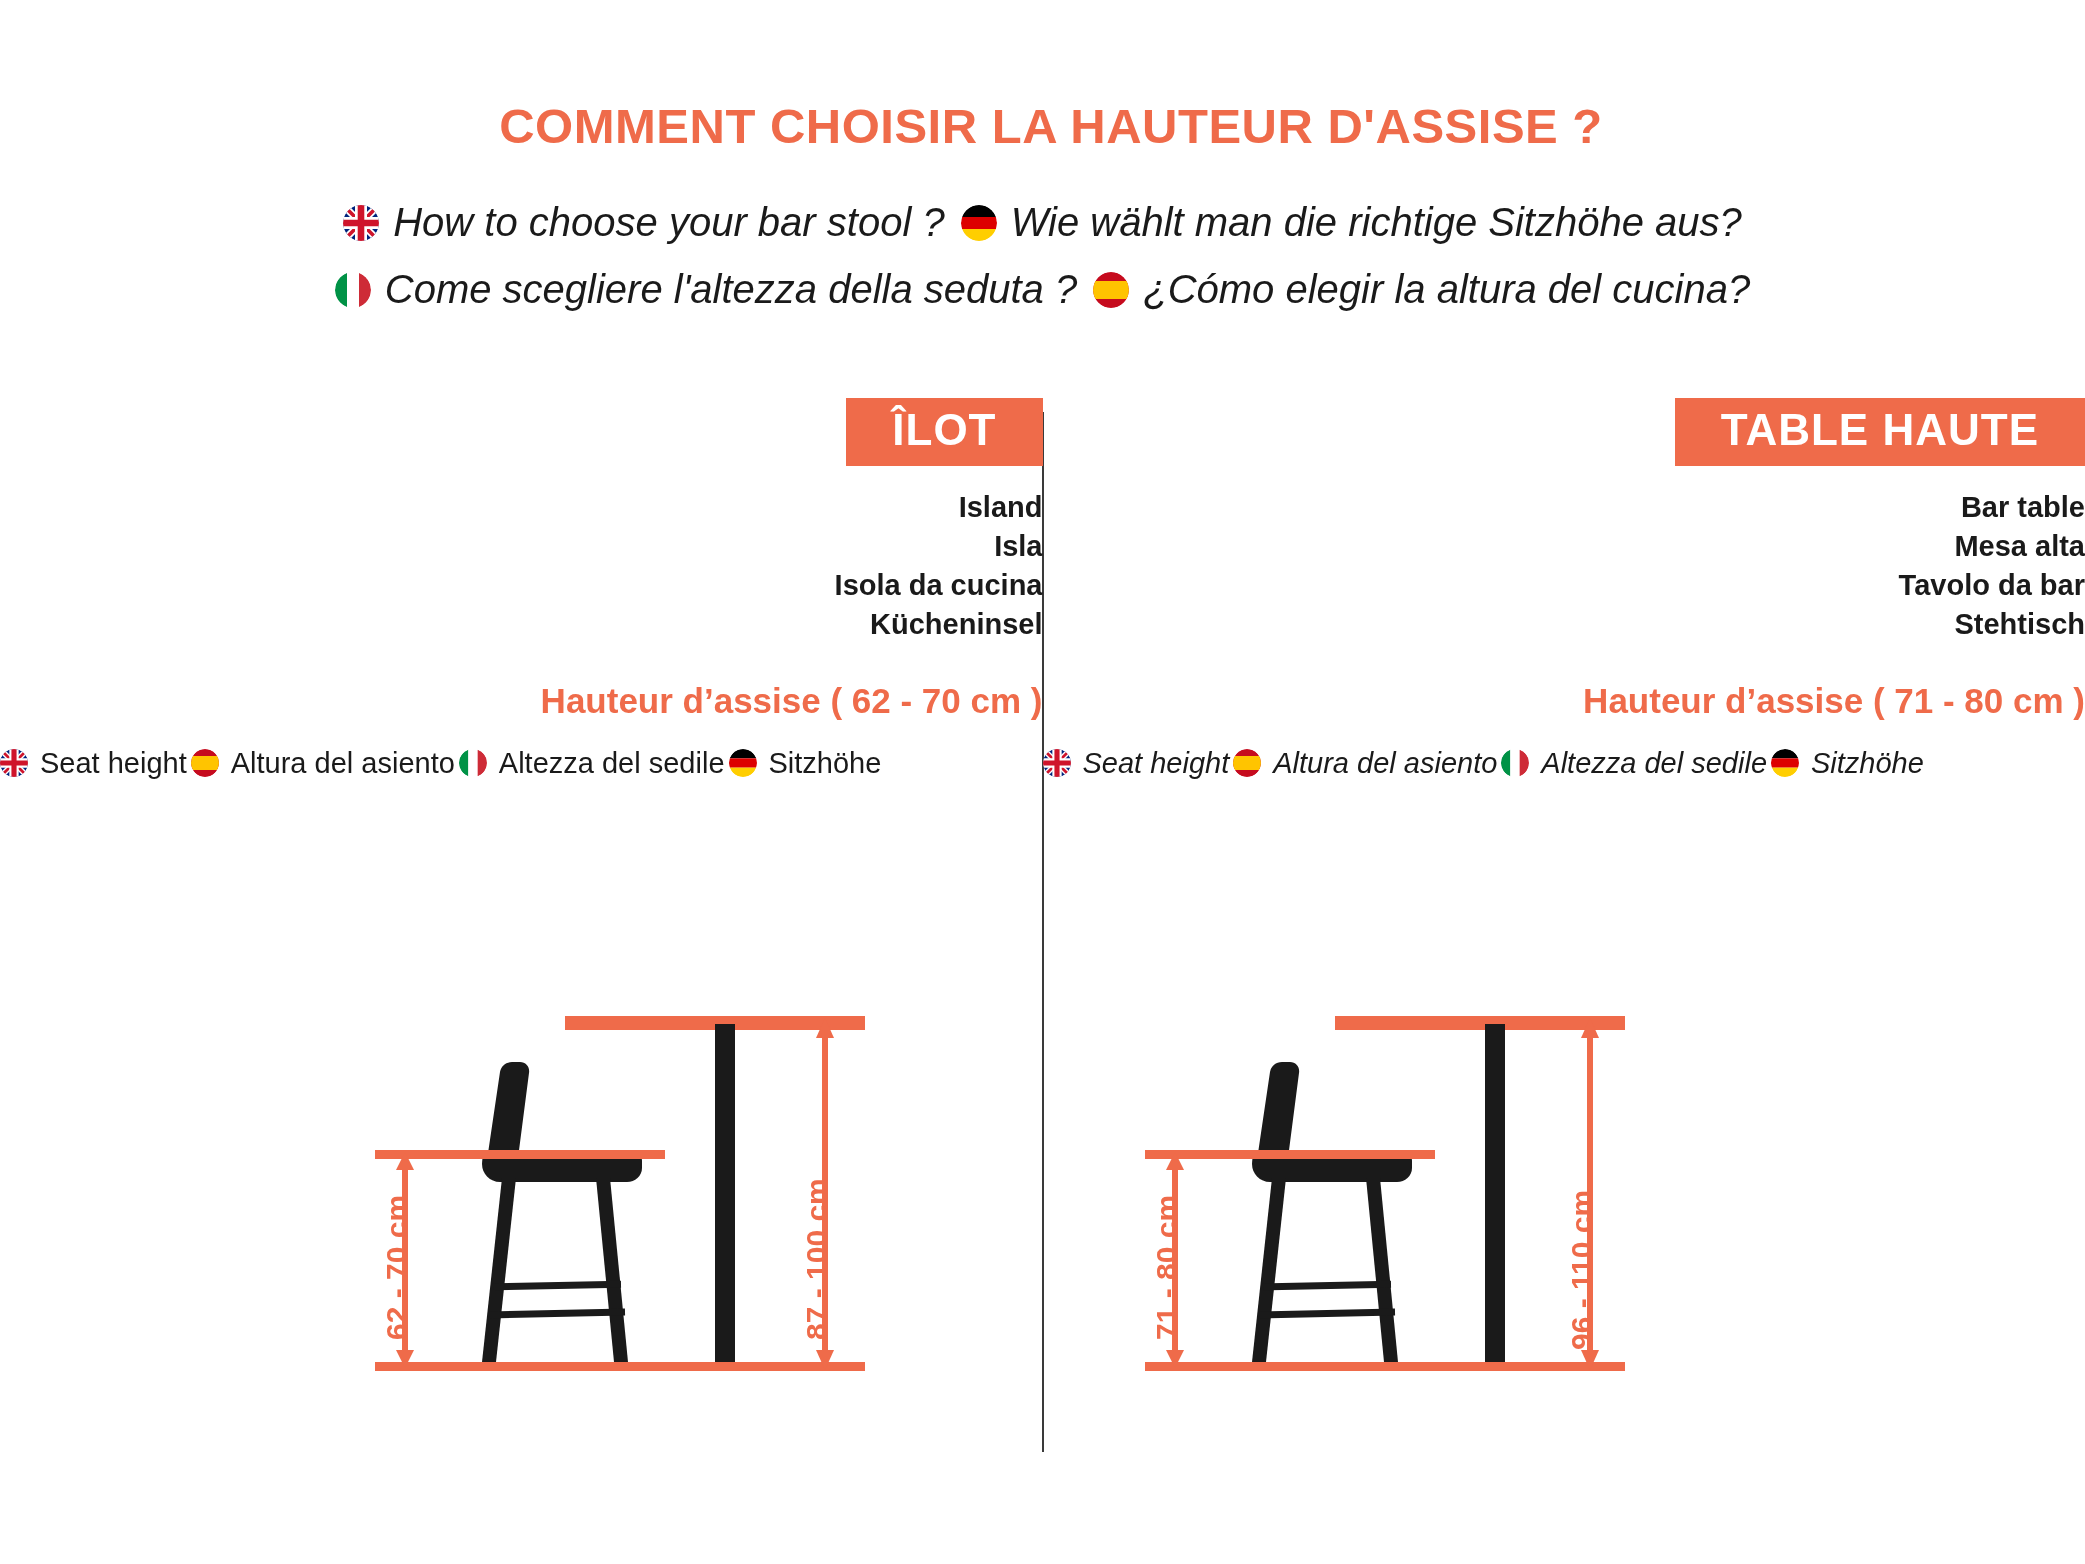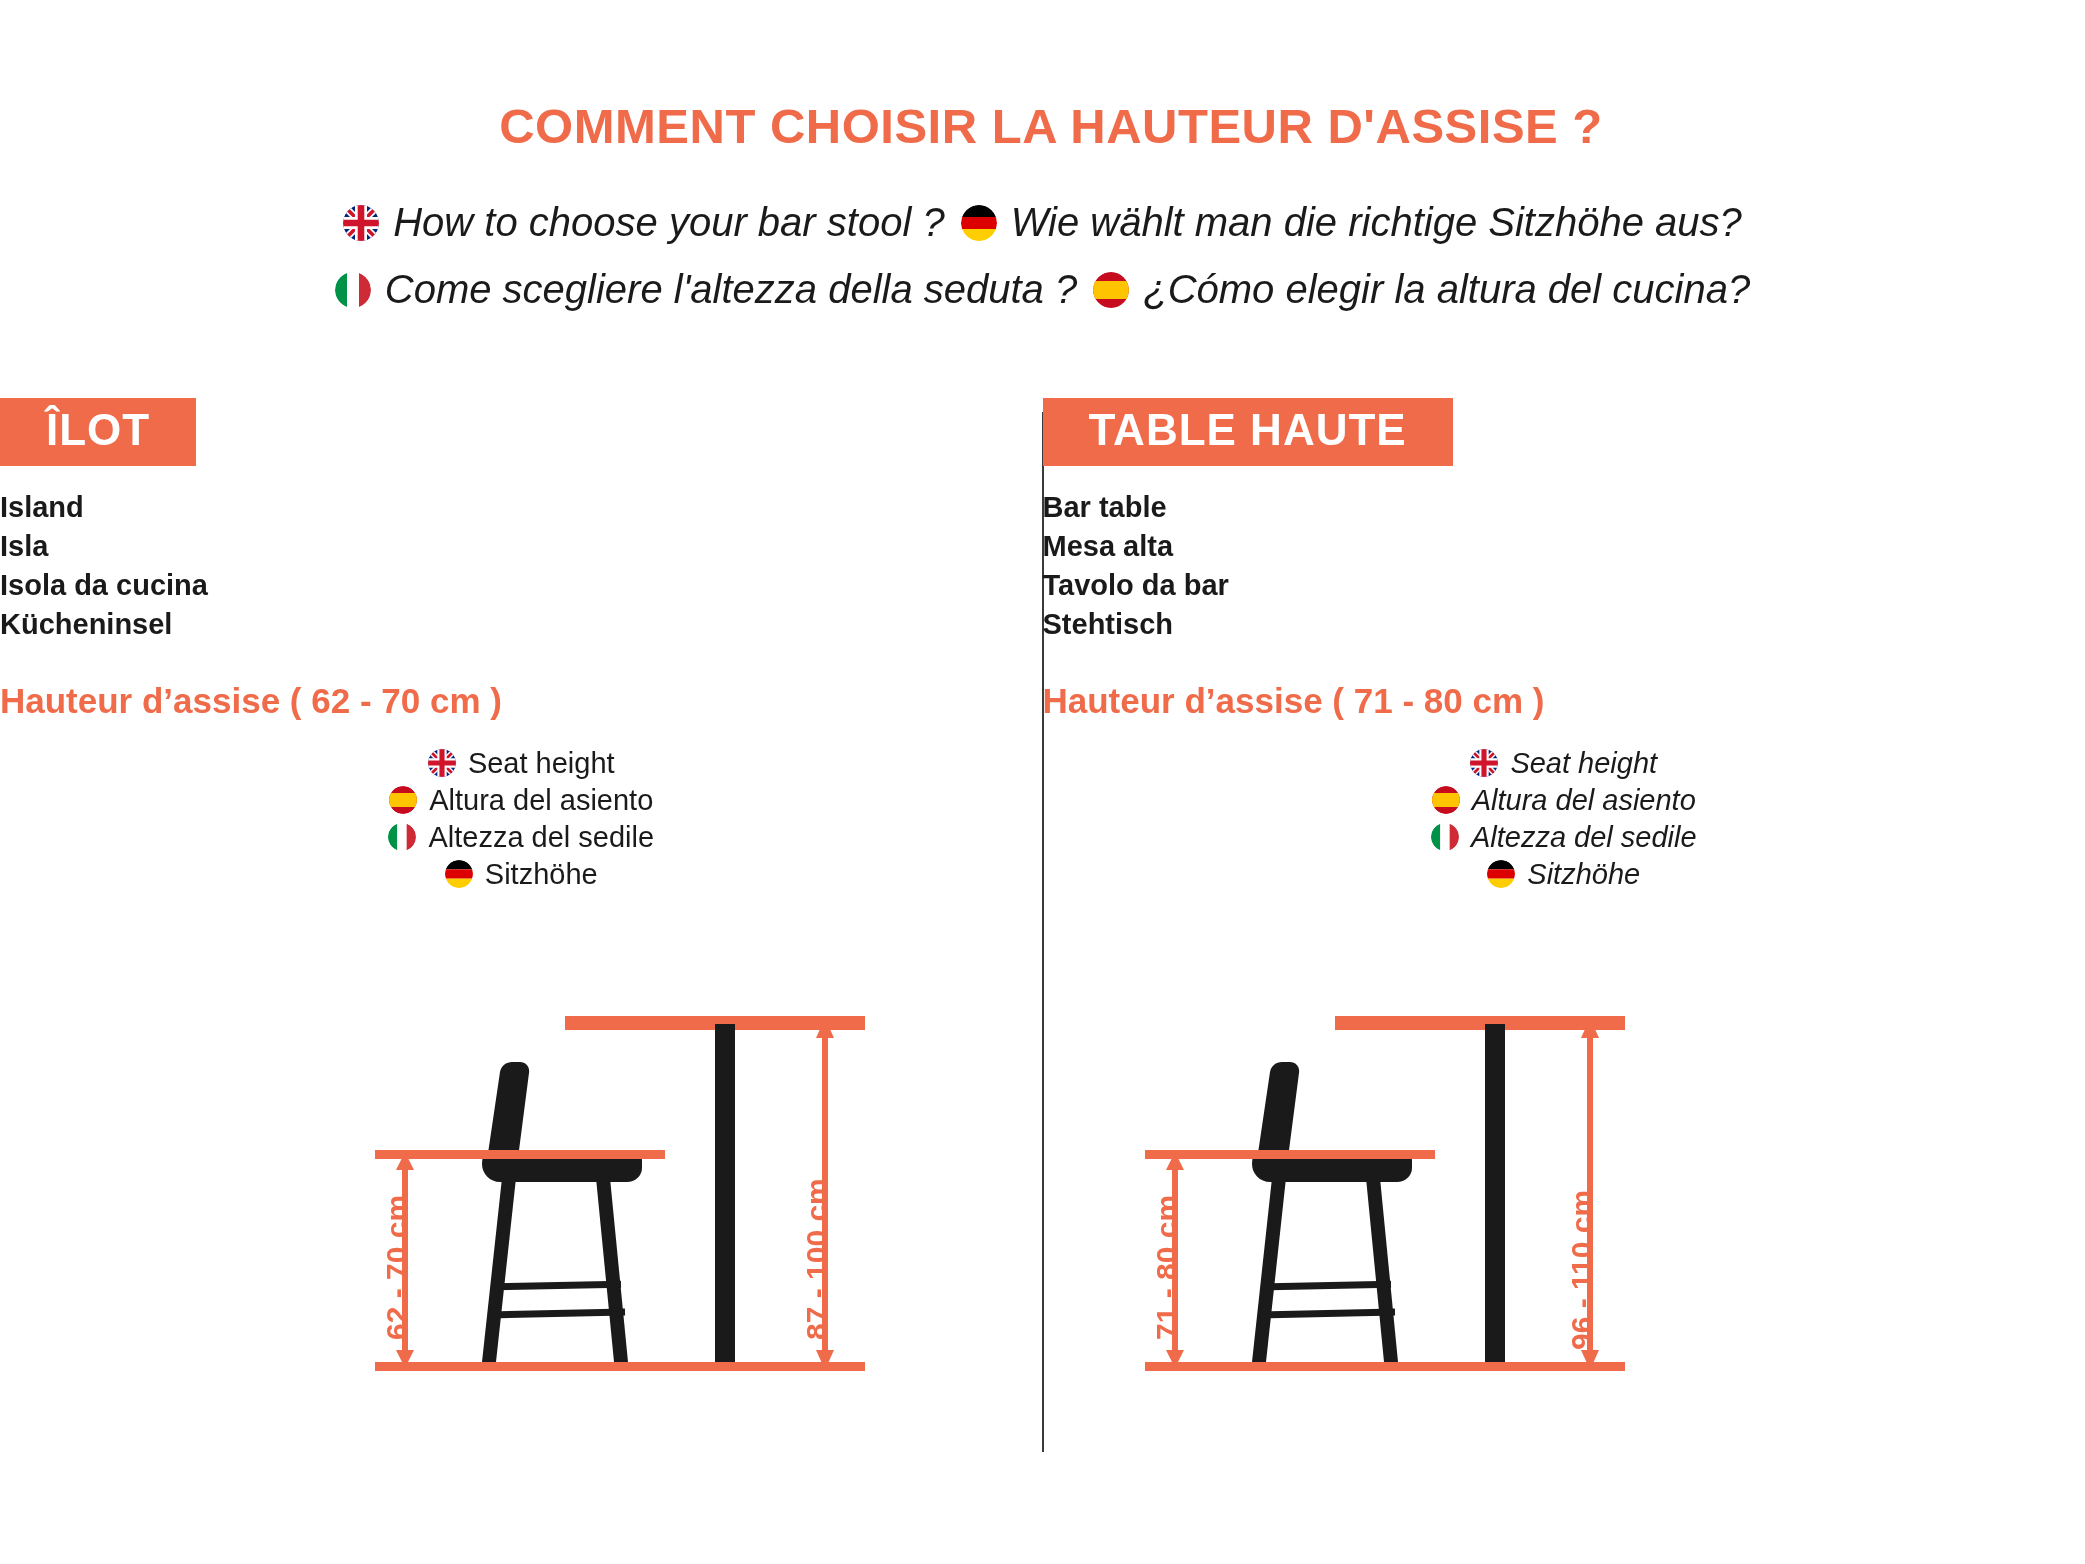--- a/index.html
+++ b/index.html
@@ -66,21 +66,21 @@
   
   .columns {
     position: absolute;
     top: 398px;
     left: 0;
     right: 0;
     display: flex;
   }
   .col {
     width: 50%;
-    text-align: left;
+    text-align: right;
     position: relative;
   }
   .divider {
     position: absolute;
     left: 1042px;
     top: 412px;
     width: 2px;
     height: 1040px;
     background: #3a3a3a;
   }
@@ -104,21 +104,21 @@
   }
   .col-height {
     margin-top: 36px;
     color: #ef6b4a;
     font-size: 35px;
     font-weight: bold;
   }
   .seat-list {
     margin-top: 26px;
     display: flex;
-    flex-direction: column;
+    flex-direction: row;
     align-items: center;
     gap: 4px;
   }
   .seat-list .row {
     display: flex;
     align-items: center;
     gap: 12px;
   }
   .seat-list .row .txt {
     font-size: 29px;

